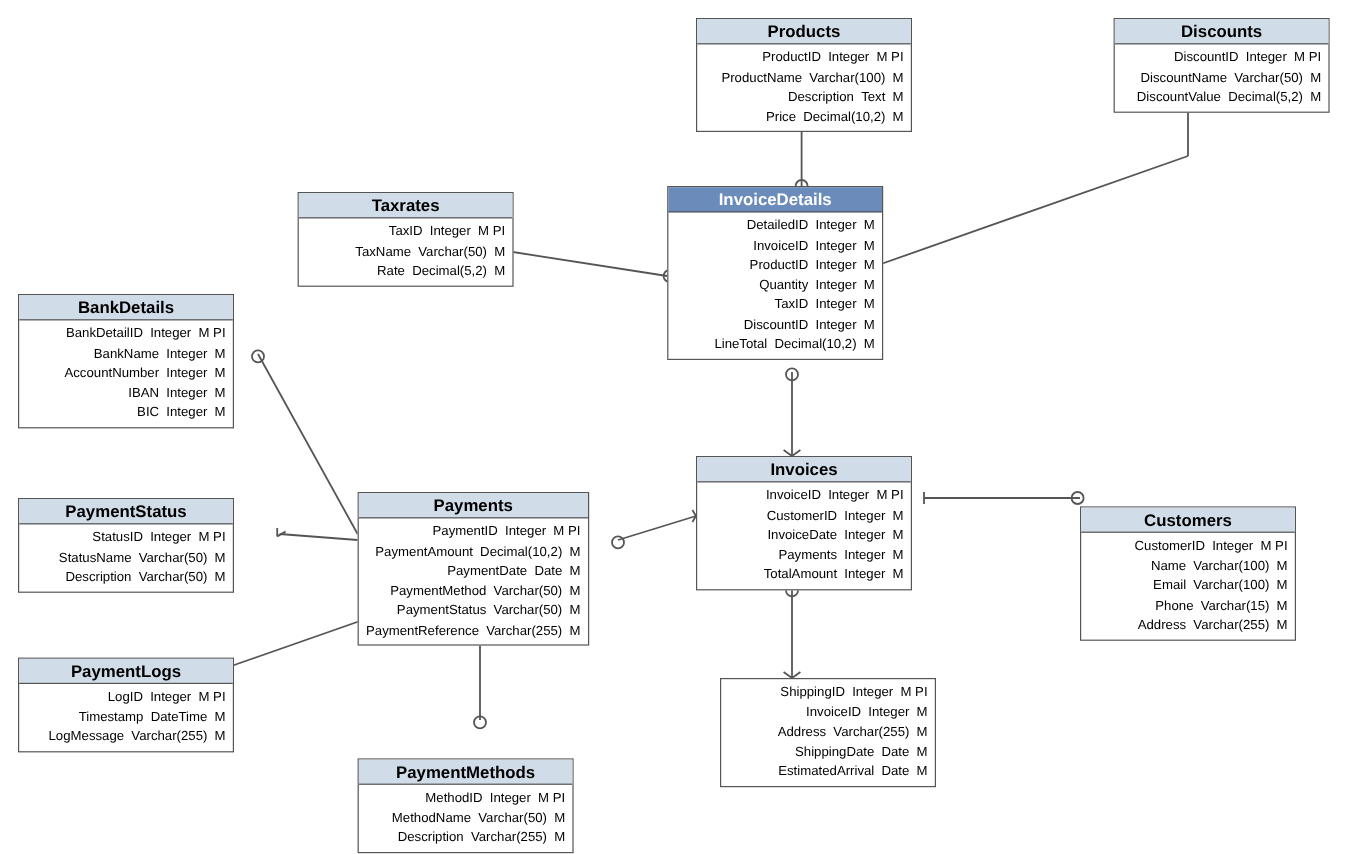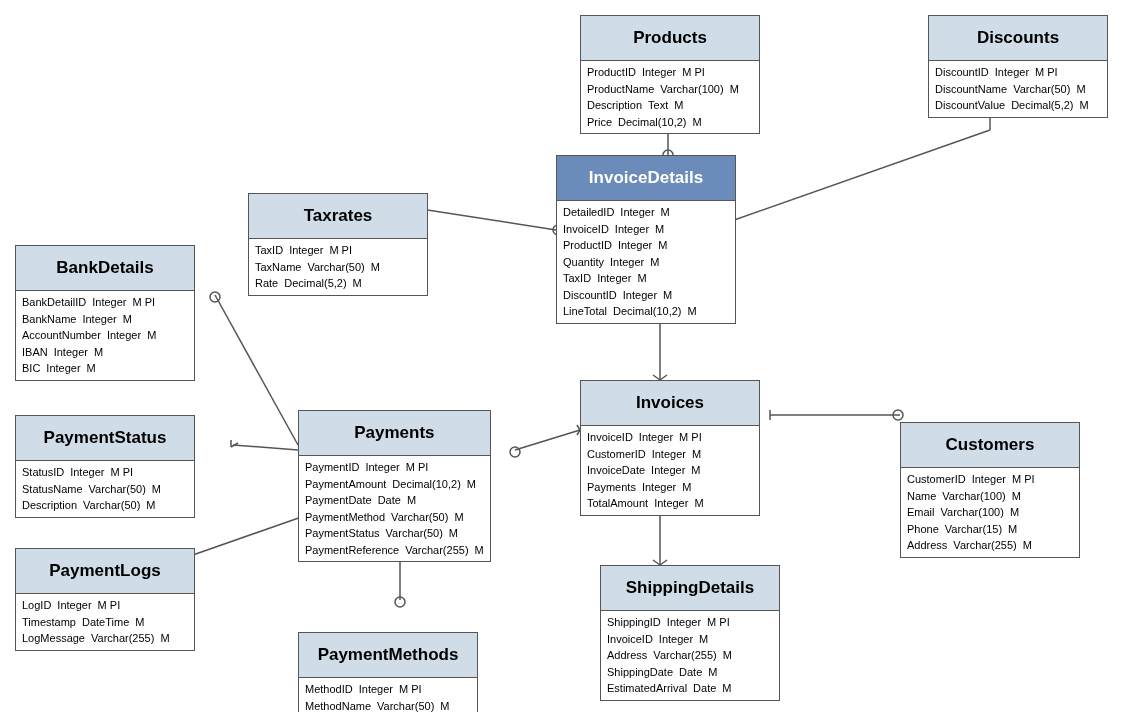--- a/index.html
+++ b/index.html
@@ -28,34 +28,34 @@
       position: absolute;
       border: 1px solid #555;
       background: #fff;
       min-width: 180px;
     }
     .entity-header {
       background: #6b8cba;
       color: #fff;
       font-weight: bold;
       text-align: center;
-      padding: 12px 8px;
-      font-size: 17px;
+      padding: 2px 8px;
+      font-size: 14px;
       border-bottom: 1px solid #555;
     }
     .entity-header.light {
       background: #d0dce8;
       color: #000;
     }
     .entity-body {
       padding: 3px 6px;
     }
     .entity-row {
       display: flex;
-      justify-content: flex-start;
+      justify-content: flex-end;
       gap: 6px;
       line-height: 1.5;
       white-space: nowrap;
     }
     .col-name { flex: 0 0 auto; }
     .col-type { flex: 0 0 auto; }
     .col-flags { flex: 0 0 auto; color: #000; }
   </style>
 </head>
 <body>
@@ -150,21 +150,21 @@
           <span class="col-type">Varchar(50)</span>
           <span class="col-flags">M</span>
         </div>
         <div class="entity-row">
           <span class="col-name">DiscountValue</span>
           <span class="col-type">Decimal(5,2)</span>
           <span class="col-flags">M</span>
         </div>
       </div>
     </div>
-    <div class="entity" style="left: 248px; top: 160px; margin-top: 33px;">
+    <div class="entity" style="left: 248px; top: 160px;">
       <div class="entity-header light">Taxrates</div>
       <div class="entity-body">
         <div class="entity-row">
           <span class="col-name">TaxID</span>
           <span class="col-type">Integer</span>
           <span class="col-flags">M PI</span>
         </div>
         <div class="entity-row">
           <span class="col-name">TaxName</span>
           <span class="col-type">Varchar(50)</span>
@@ -396,21 +396,20 @@
           <span class="col-flags">M</span>
         </div>
         <div class="entity-row">
           <span class="col-name">Description</span>
           <span class="col-type">Varchar(255)</span>
           <span class="col-flags">M</span>
         </div>
       </div>
     </div>
     <div class="entity" style="left: 600px; top: 565px;">
-      <div class="entity-header light">ShippingDetails</div>
       <div class="entity-body">
         <div class="entity-row">
           <span class="col-name">ShippingID</span>
           <span class="col-type">Integer</span>
           <span class="col-flags">M PI</span>
         </div>
         <div class="entity-row">
           <span class="col-name">InvoiceID</span>
           <span class="col-type">Integer</span>
           <span class="col-flags">M</span>

